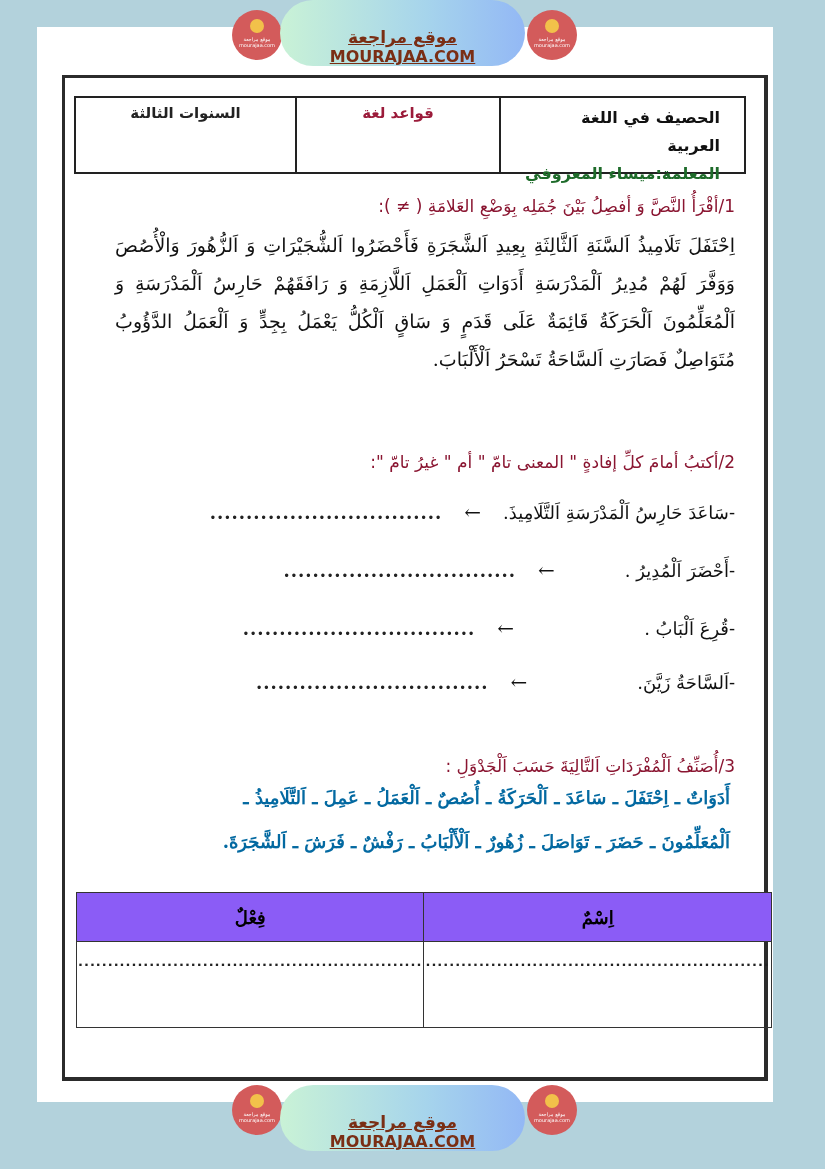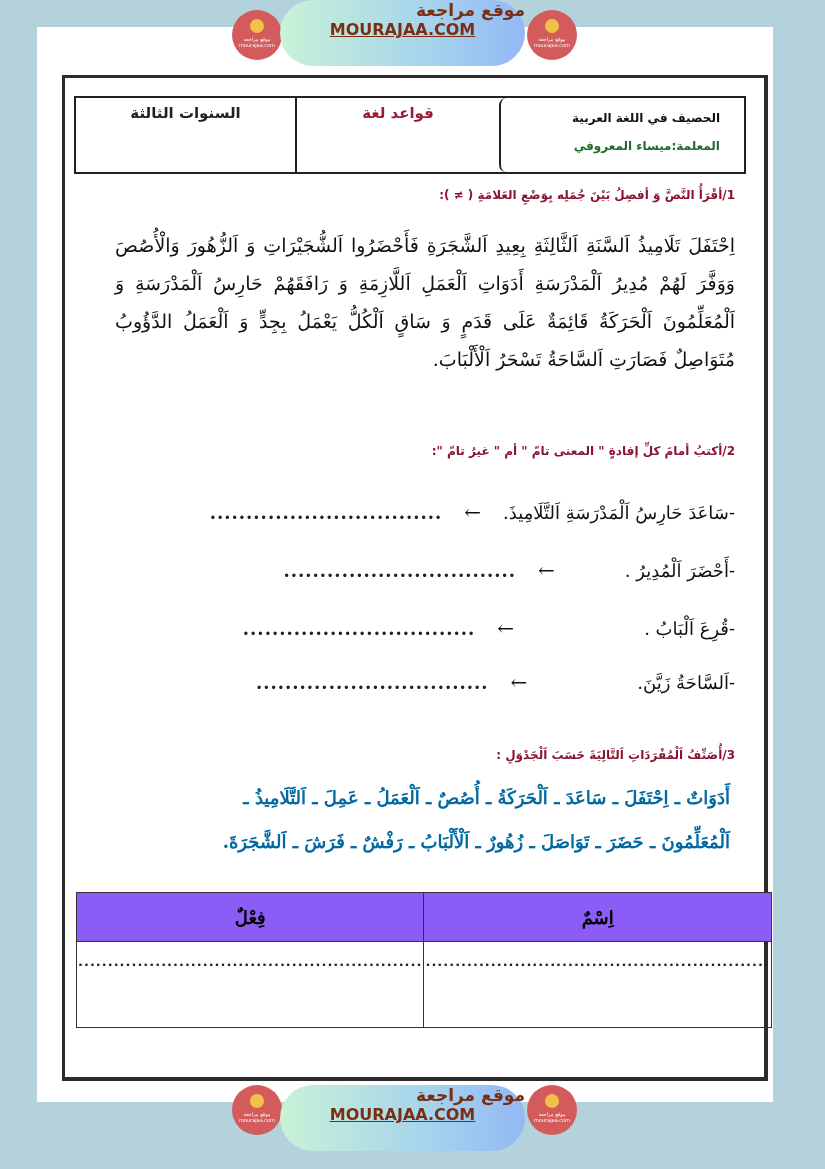--- a/index.html
+++ b/index.html
@@ -2,35 +2,35 @@
 <html><head>
 <meta charset="utf-8">
 <style>
   html,body{margin:0;padding:0;}
   body{width:825px;height:1169px;background:#b3d2dc;position:relative;overflow:hidden;font-family:"DejaVu Sans",sans-serif;}
   .paper{position:absolute;left:37px;top:27px;width:736px;height:1075px;background:#fff;}
   .frame{position:absolute;left:62px;top:75px;width:706px;height:1006px;border:3px solid #2b2b2b;border-right-width:4px;border-bottom-width:4px;box-sizing:border-box;}
   .inner{position:absolute;left:74px;top:96px;width:672px;height:78px;border:2px solid #222;display:flex;direction:rtl;box-sizing:border-box;}
   .inner .cell{border-left:2px solid #222;box-sizing:border-box;padding:6px 24px;}
   .inner .cell:last-child{border-left:none;}
-  .c1{width:245px;font-weight:bold;font-size:12px;line-height:28px;color:#111;border-radius:7px;}
+  .c1{width:245px;font-weight:bold;font-size:16px;line-height:28px;color:#111;}
   .c1 .teacher{color:#1e6b2a;}
   .c2{width:204px;font-weight:bold;font-size:15px;color:#9b1b3a;text-align:center;}
   .c3{flex:1;font-weight:bold;font-size:15px;color:#222;text-align:center;}
-  .q{position:absolute;direction:rtl;font-weight:bold;color:#8a1531;font-size:12px;}
+  .q{position:absolute;direction:rtl;font-weight:normal;color:#8a1531;font-size:17px;margin-top:8px;}
   .txt{position:absolute;direction:rtl;text-align:justify;font-family:"DejaVu Serif",serif;font-size:19px;color:#111;line-height:38px;}
   .row{position:absolute;direction:rtl;display:flex;align-items:center;font-family:"DejaVu Serif",serif;font-size:18px;color:#111;}
   .dots{letter-spacing:1px;font-weight:bold;color:#222;}
   .arrow{font-size:20px;margin:0 22px;}
   .words{position:absolute;direction:rtl;font-weight:bold;font-family:"DejaVu Serif",serif;font-size:18px;color:#0369a1;line-height:40px;}
   table.cls{position:absolute;left:76px;top:892px;width:670px;border-collapse:collapse;direction:rtl;}
   table.cls th{background:#8b5cf6;height:46px;border:1.5px solid #333;font-size:18px;font-family:"DejaVu Serif",serif;}
   table.cls td{height:72px;border:1.5px solid #333;vertical-align:top;padding-top:12px;text-align:center;font-weight:bold;letter-spacing:1px;font-size:13px;color:#222;overflow:hidden;white-space:nowrap;}
   .banner{position:absolute;left:280px;width:245px;height:66px;border-radius:33px;background:linear-gradient(90deg,#c9f2d6,#a6d4ec 60%,#93b8f5);text-align:center;font-weight:bold;color:#7a2e14;}
-  .banner .ar{font-size:17px;display:block;margin-top:0;text-align:right;}
+  .banner .ar{font-size:17px;text-decoration:underline;display:block;margin-top:27px;}
   .banner .en{font-size:16px;text-decoration:underline;display:block;}
   .badge{position:absolute;width:50px;height:50px;border-radius:50%;background:#d35b5b;text-align:center;color:#fff;font-size:5px;}
   .badge .dot{display:block;width:14px;height:14px;border-radius:50%;background:#f2c14a;margin:9px auto 3px;}
 </style>
 </head>
 <body>
 
 <div class="paper"></div>
 
 <div class="badge" style="left:232px;top:10px;"><span class="dot"></span><span>موقع مراجعة mourajaa.com</span></div>

